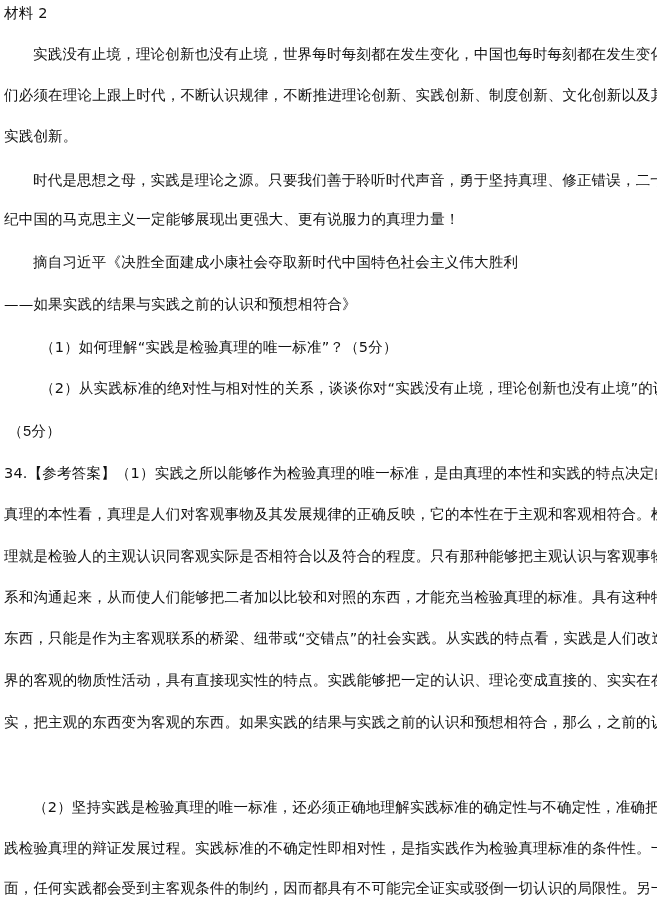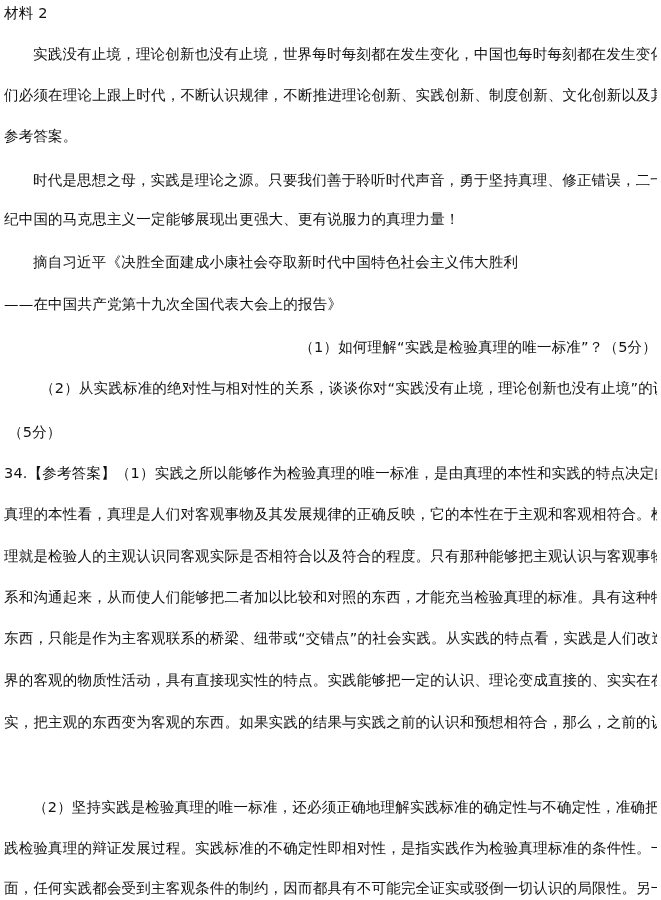--- a/index.html
+++ b/index.html
@@ -21,31 +21,31 @@
   .indent2 { left: 40px; }
 </style>
 </head>
 <body>
 
 <div class="page">
   <div class="line" style="top:2px;">材料 2</div>
 
   <div class="line indent justify" style="top:43px;">实践没有止境，理论创新也没有止境，世界每时每刻都在发生变化，中国也每时每刻都在发生变化，我</div>
   <div class="line justify" style="top:84px;">们必须在理论上跟上时代，不断认识规律，不断推进理论创新、实践创新、制度创新、文化创新以及其他各</div>
-  <div class="line" style="top:125px;">参考答案。</div>
+  <div class="line" style="top:125px;">实践创新。</div>
 
   <div class="line indent justify" style="top:169px;">时代是思想之母，实践是理论之源。只要我们善于聆听时代声音，勇于坚持真理、修正错误，二十一世</div>
   <div class="line indent" style="top:251px;">摘自习近平《决胜全面建成小康社会夺取新时代中国特色社会主义伟大胜利</div>
 
   <div class="line" style="top:208px;">纪中国的马克思主义一定能够展现出更强大、更有说服力的真理力量！</div>
-  <div class="line" style="top:293px;">——在中国共产党第十九次全国代表大会上的报告》</div>
+  <div class="line" style="top:293px;">——如果实践的结果与实践之前的认识和预想相符合》</div>
 
-  <div class="line indent2" style="top:336px;text-align:right;">（1）如何理解“实践是检验真理的唯一标准”？（5分）</div>
+  <div class="line indent2" style="top:336px;">（1）如何理解“实践是检验真理的唯一标准”？（5分）</div>
   <div class="line indent2" style="top:377px;">（2）从实践标准的绝对性与相对性的关系，谈谈你对“实践没有止境，理论创新也没有止境”的认识。</div>
-  <div class="line" style="top:421px; left:8px;">（5分）</div>
+  <div class="line" style="top:421px; left:8px;font-family:Liberation Mono, monospace;">（5分）</div>
 
   <div class="line justify" style="top:462px;">34.【参考答案】（1）实践之所以能够作为检验真理的唯一标准，是由真理的本性和实践的特点决定的。从</div>
   <div class="line justify" style="top:503px;">真理的本性看，真理是人们对客观事物及其发展规律的正确反映，它的本性在于主观和客观相符合。检验真</div>
   <div class="line justify" style="top:545px;">理就是检验人的主观认识同客观实际是否相符合以及符合的程度。只有那种能够把主观认识与客观事物联</div>
   <div class="line justify" style="top:586px;">系和沟通起来，从而使人们能够把二者加以比较和对照的东西，才能充当检验真理的标准。具有这种特性的</div>
   <div class="line justify" style="top:627px;">东西，只能是作为主客观联系的桥梁、纽带或“交错点”的社会实践。从实践的特点看，实践是人们改造世</div>
   <div class="line justify" style="top:669px;">界的客观的物质性活动，具有直接现实性的特点。实践能够把一定的认识、理论变成直接的、实实在在的现</div>
   <div class="line justify" style="top:711px;">实，把主观的东西变为客观的东西。如果实践的结果与实践之前的认识和预想相符合，那么，之前的认识就</div>
 
   <div class="line indent justify" style="top:796px;">（2）坚持实践是检验真理的唯一标准，还必须正确地理解实践标准的确定性与不确定性，准确把握实</div>

